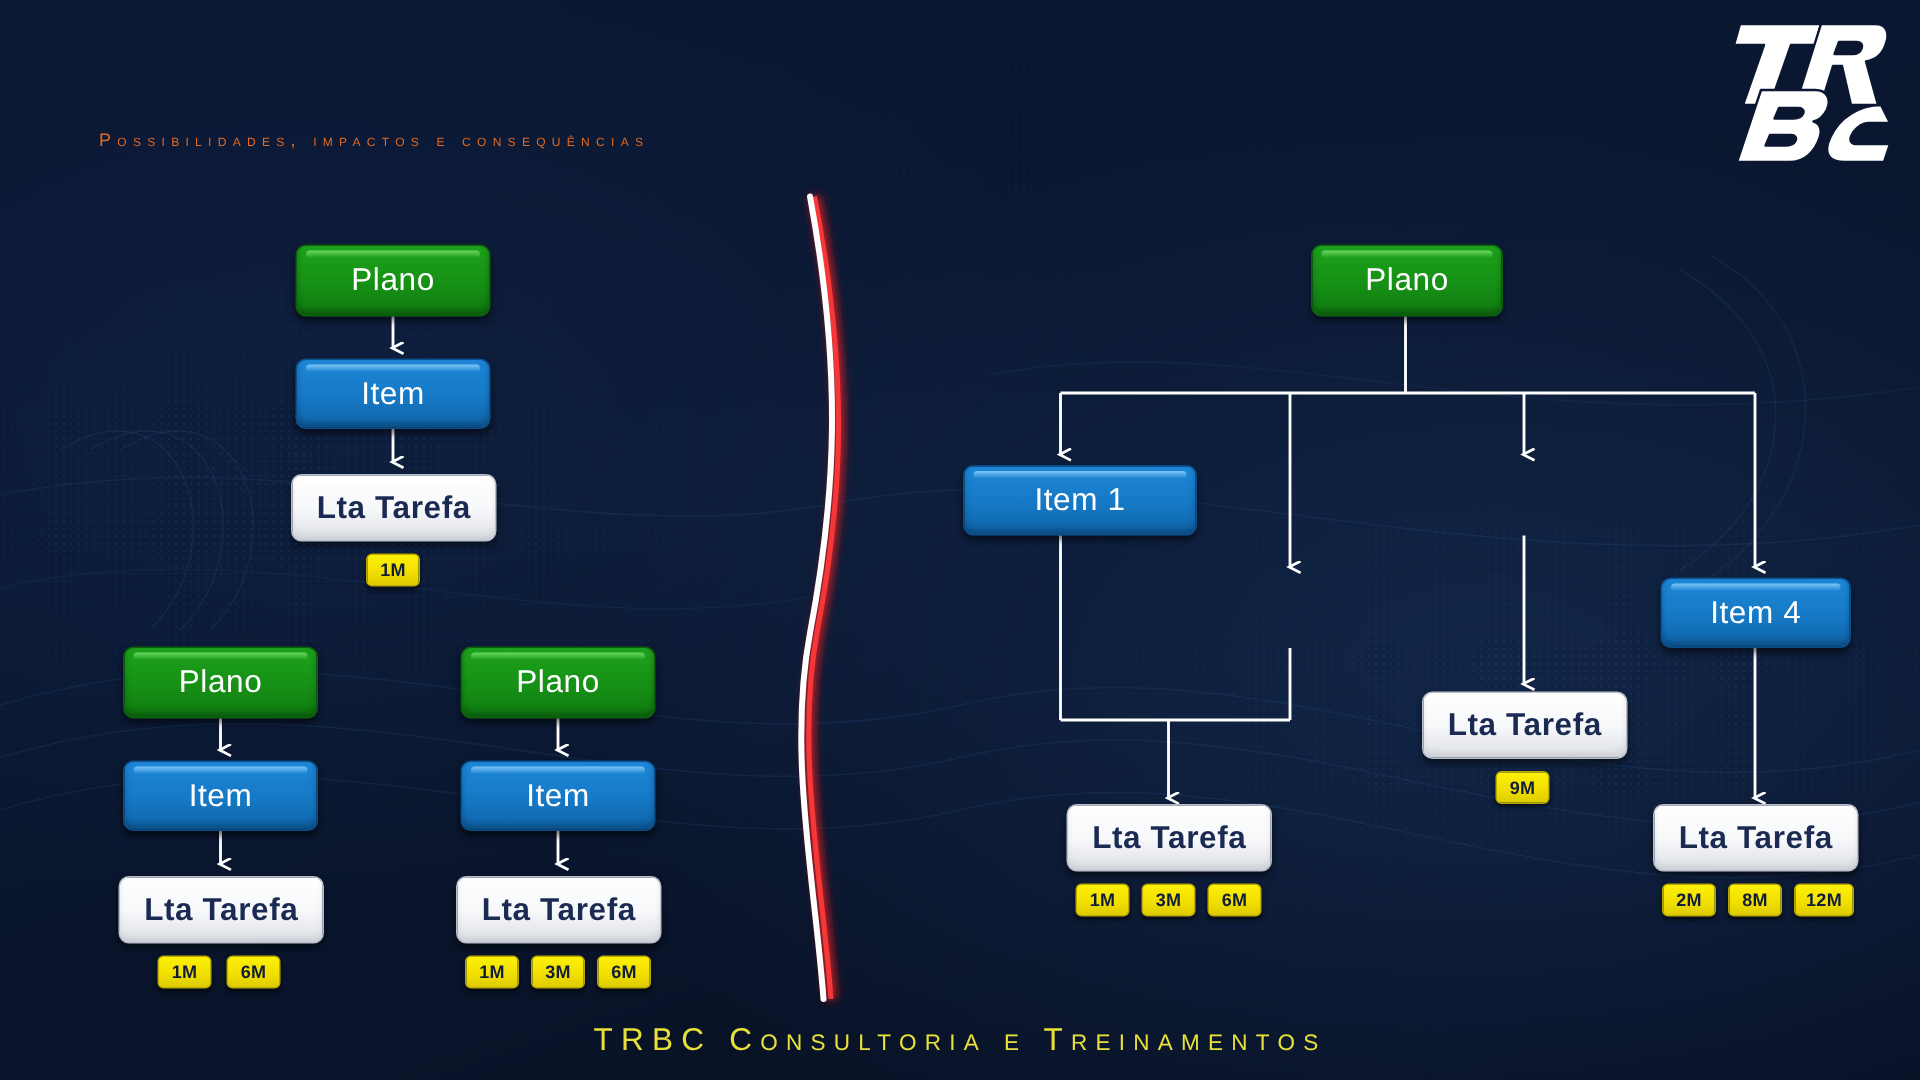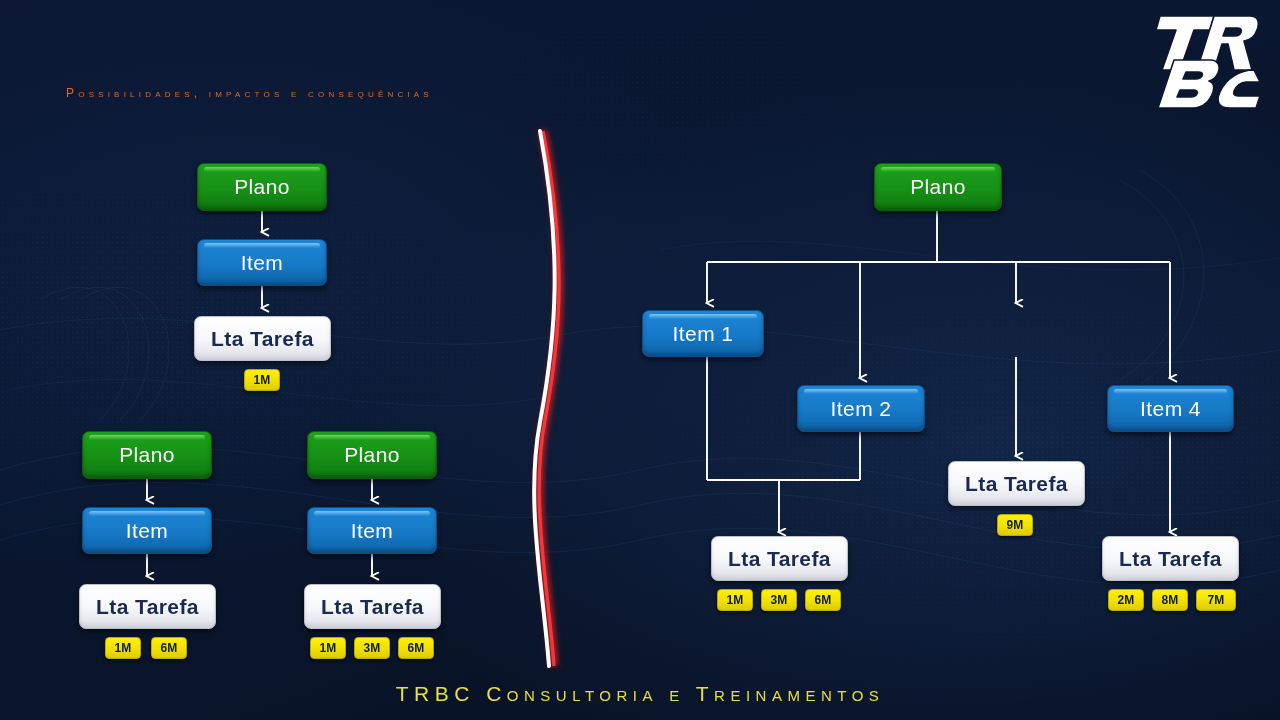--- a/index.html
+++ b/index.html
@@ -297,27 +297,23 @@
   </div>
   <div class="badge" style="left:310px; top:637px; width:36px;">1M</div>
   <div class="badge" style="left:354px; top:637px; width:36px;">3M</div>
   <div class="badge" style="left:398px; top:637px; width:36px;">6M</div>
 
   <div class="node node-plano" style="left:874px; top:163px; width:128px; height:48px;">
     <span class="cap"></span>
     <span>Plano</span>
   </div>
 
-  <div class="node node-item" style="left:642px; top:310px; width:122px; height:47px;">
+  <div class="node node-item" style="left:642px; top:310px; width:156px; height:47px;">
     <span class="cap"></span>
     <span>Item 1</span>
-  </div>
-  <div class="node node-item" style="left:797px; top:385px; width:128px; height:47px;">
-    <span class="cap"></span>
-    <span>Item 2</span>
   </div>
   <div class="node node-item" style="left:1107px; top:385px; width:127px; height:47px;">
     <span class="cap"></span>
     <span>Item 4</span>
   </div>
 
   <div class="node node-task" style="left:711px; top:536px; width:137px; height:45px;">
     <span class="cap"></span>
     <span>Lta Tarefa</span>
   </div>
@@ -330,17 +326,17 @@
     <span>Lta Tarefa</span>
   </div>
   <div class="badge" style="left:997px; top:514px; width:36px;">9M</div>
 
   <div class="node node-task" style="left:1102px; top:536px; width:137px; height:45px;">
     <span class="cap"></span>
     <span>Lta Tarefa</span>
   </div>
   <div class="badge" style="left:1108px; top:589px; width:36px;">2M</div>
   <div class="badge" style="left:1152px; top:589px; width:36px;">8M</div>
-  <div class="badge" style="left:1196px; top:589px; width:40px;">7M</div>
+  <div class="badge" style="left:1196px; top:589px; width:40px;">12M</div>
 
   <div class="footer">TRBC Consultoria e Treinamentos</div>
 
 </div>
 
 </body></html>

